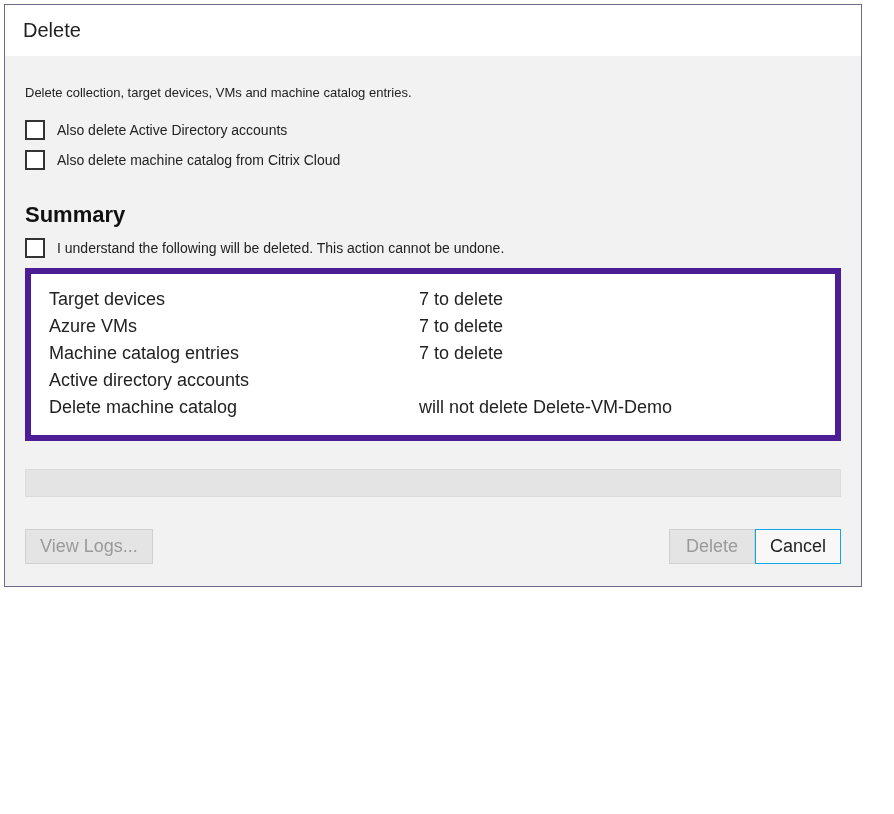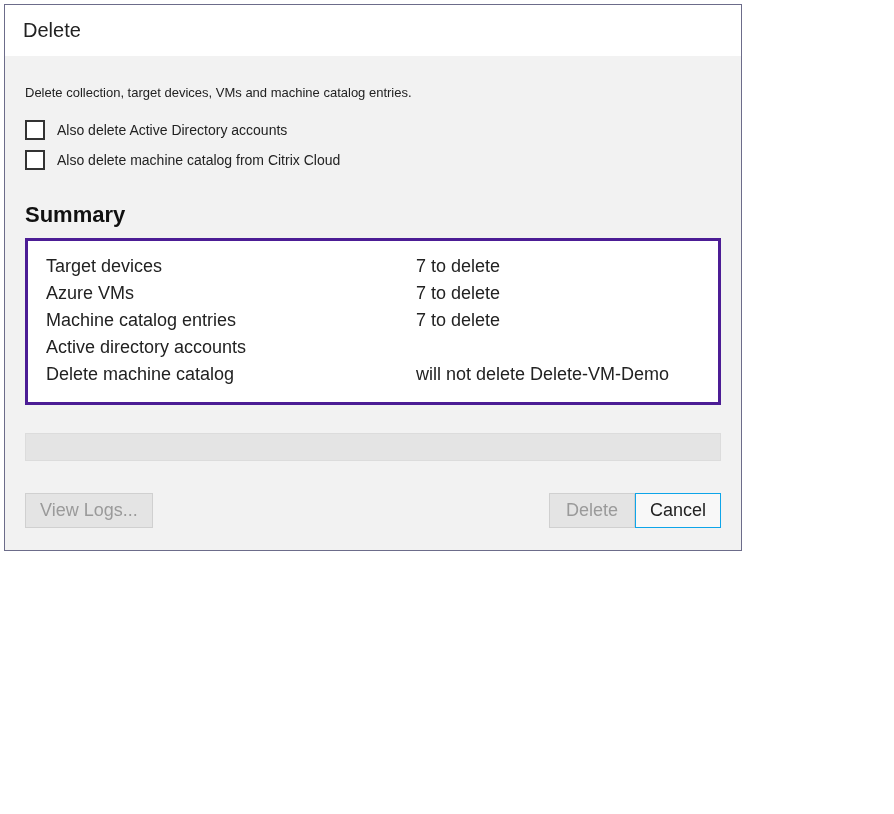--- a/index.html
+++ b/index.html
@@ -9,21 +9,21 @@
     font-family: "Segoe UI", Tahoma, Arial, sans-serif;
     font-size: 17px;
     color: #222;
     background: #fff;
     width: 894px;
     height: 814px;
     overflow: hidden;
   }
   .dialog {
     border: 1px solid #6c6c8a;
-    width: 738px;
+    width: 858px;
     margin: 4px 0 0 4px;
     background: #f2f2f2;
   }
   .dialog-title-bar {
     background: #ffffff;
     padding: 14px 18px;
     font-size: 20px;
     color: #222;
     border-bottom: 1px solid #f2f2f2;
   }
@@ -52,21 +52,21 @@
     font-size: 14px;
     color: #222;
   }
   .summary-h {
     font-weight: 700;
     font-size: 22px;
     margin: 32px 0 0 0;
     color: #111;
   }
   .summary-box {
-    border: 3px solid #4c1d95;
+    border: 6px solid #4c1d95;
     background: #ffffff;
     padding: 12px 18px 14px 18px;
     margin-top: 10px;
   }
   .sum-row {
     display: flex;
     font-size: 18px;
     color: #222;
     padding: 3px 0;
   }
@@ -122,20 +122,24 @@
       <div class="lbl">Also delete Active Directory accounts</div>
     </div>
 
     <div class="check-row">
       <div class="box"></div>
       <div class="lbl">Also delete machine catalog from Citrix Cloud</div>
     </div>
 
     <div class="summary-h">Summary</div>
 
+    <div class="check-row">
+      <div class="box"></div>
+      <div class="lbl">I understand the following will be deleted. This action cannot be undone.</div>
+    </div>
 
     <div class="summary-box">
       <div class="sum-row">
         <div class="k">Target devices</div>
         <div class="v">7 to delete</div>
       </div>
       <div class="sum-row">
         <div class="k">Azure VMs</div>
         <div class="v">7 to delete</div>
       </div>

